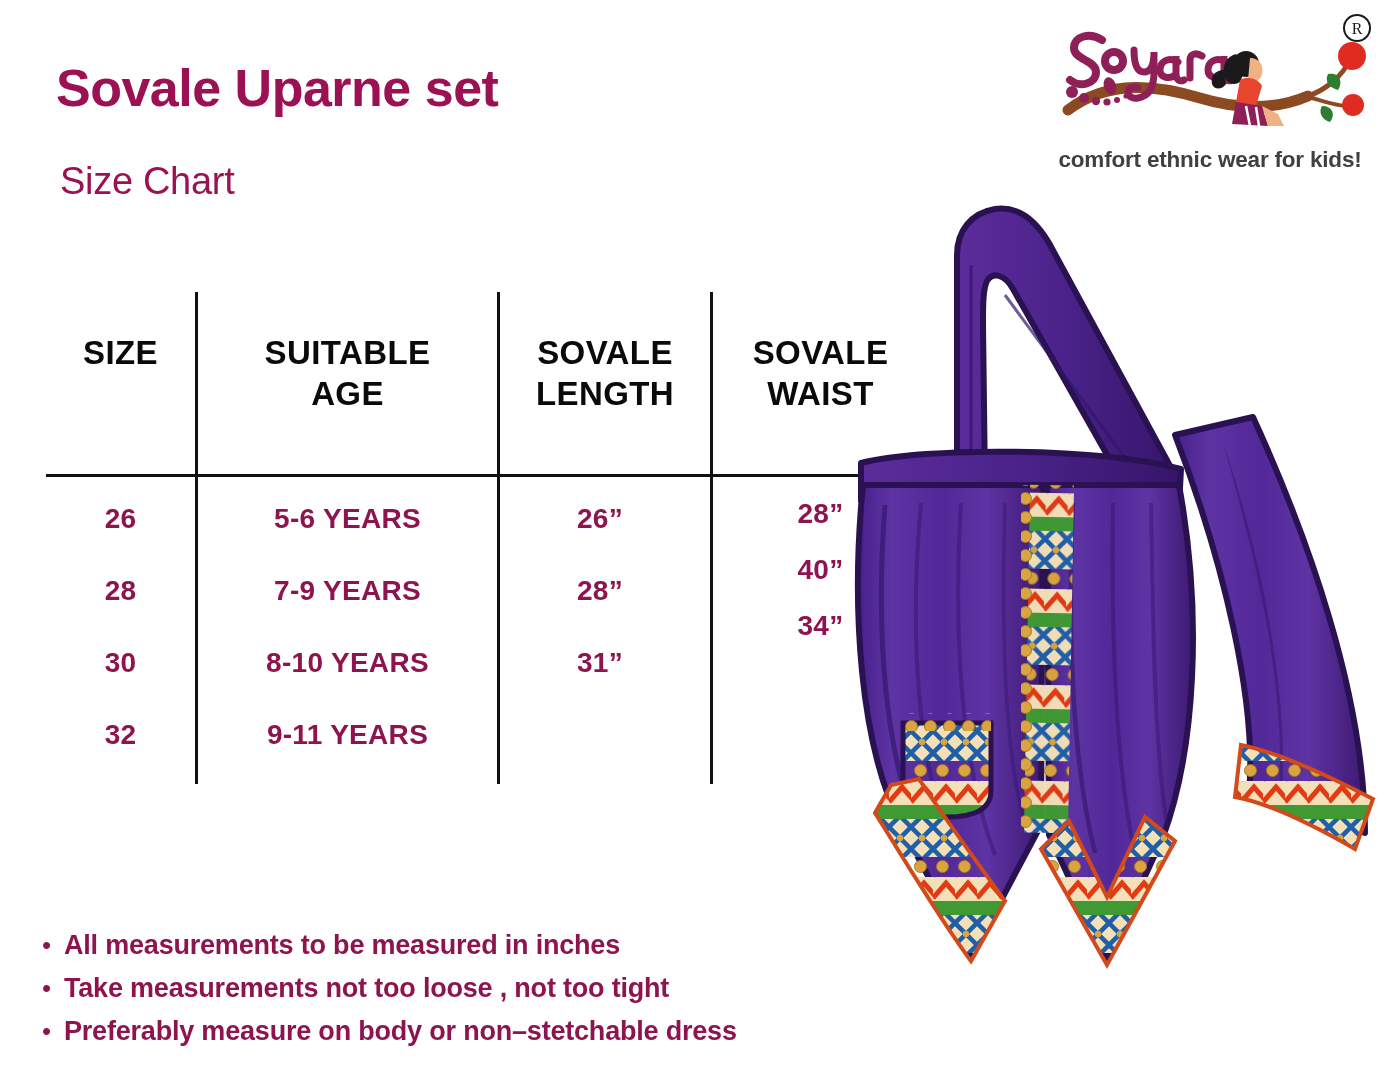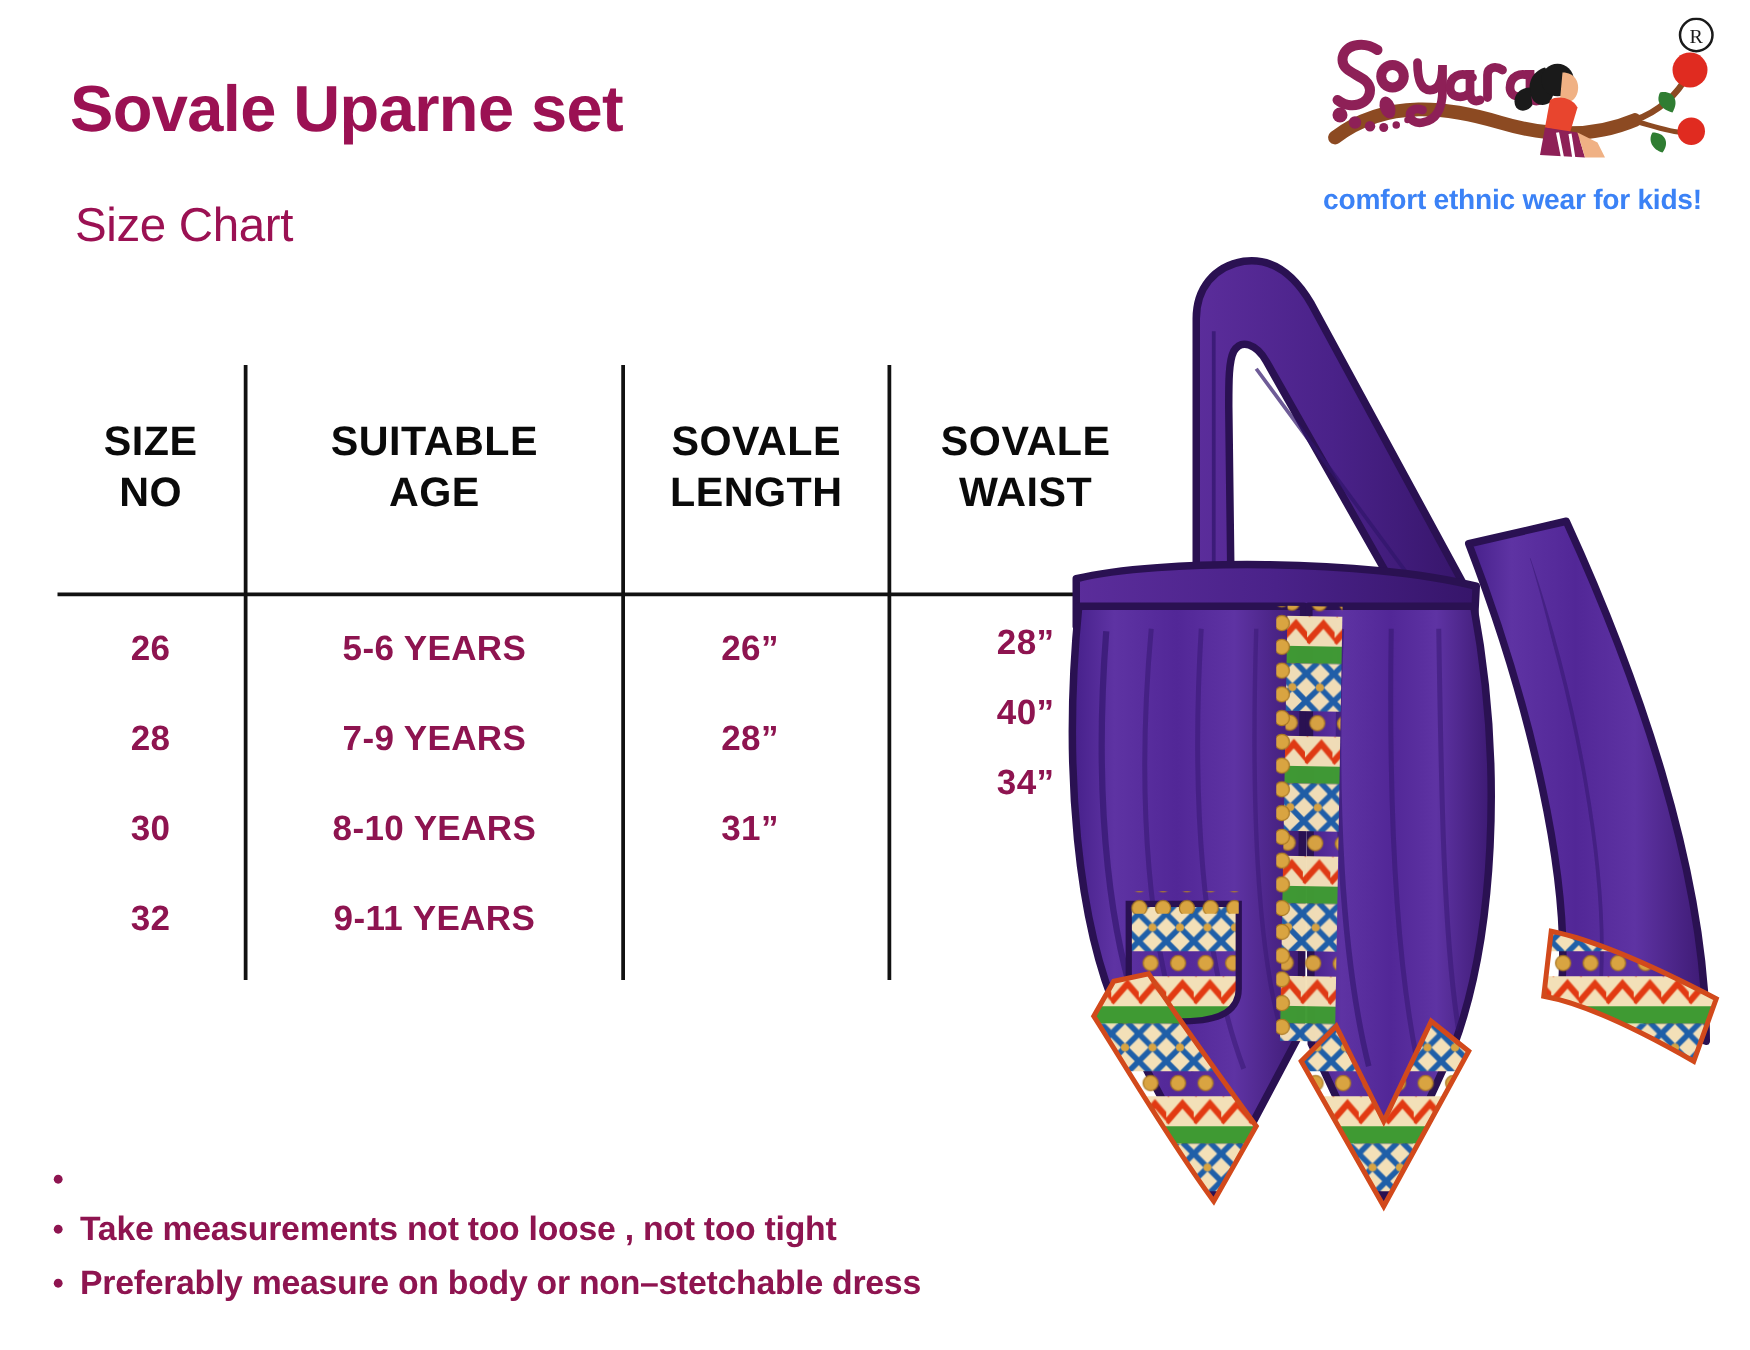--- a/index.html
+++ b/index.html
@@ -25,21 +25,21 @@
 
   
   #logo-block{
     position:absolute; left:1050px; top:14px; width:340px; height:160px;
   }
   #logo-art{ position:absolute; left:0; top:0; width:340px; height:125px; }
   #logo-tagline{
     position:absolute; left:0; top:133px; width:320px;
     text-align:center;
     font-size:22.5px; font-weight:600; letter-spacing:-0.2px;
-    color:#3b82f6;
+    color:#404040;
     white-space:nowrap;
   }
 
   
   #size-table{
     position:absolute; left:46px; top:292px;
     width:882px; height:492px;
   }
   .vline{ position:absolute; top:0; width:3px; height:492px; background:#111; }
   #vline-1{ left:149px; }
@@ -152,21 +152,20 @@
 </div>
 
 <div id="size-table">
   <div class="vline" id="vline-1"></div>
   <div class="vline" id="vline-2"></div>
   <div class="vline" id="vline-3"></div>
   <div id="hline"></div>
 
   <div class="th" id="th-size">
     <div>SIZE</div>
-    <div>NO</div>
   </div>
   <div class="th" id="th-age">
     <div>SUITABLE</div>
     <div>AGE</div>
   </div>
   <div class="th" id="th-length">
     <div>SOVALE</div>
     <div>LENGTH</div>
   </div>
   <div class="th" id="th-waist">
@@ -189,20 +188,21 @@
   <div class="cell col-len" style="top:355px">31”</div>
 
   <div class="cell col-waist" style="top:206px">28”</div>
   <div class="cell col-waist" style="top:262px">40”</div>
   <div class="cell col-waist" style="top:318px">34”</div>
 </div>
 
 <div id="notes">
   <div class="note-row">
     <span class="note-bullet">•</span>
+    <span class="note-text">All measurements to be measured in inches</span>
   </div>
   <div class="note-row">
     <span class="note-bullet">•</span>
     <span class="note-text">Take measurements not too loose , not too tight</span>
   </div>
   <div class="note-row">
     <span class="note-bullet">•</span>
     <span class="note-text">Preferably measure on body or non–stetchable dress</span>
   </div>
 </div>

